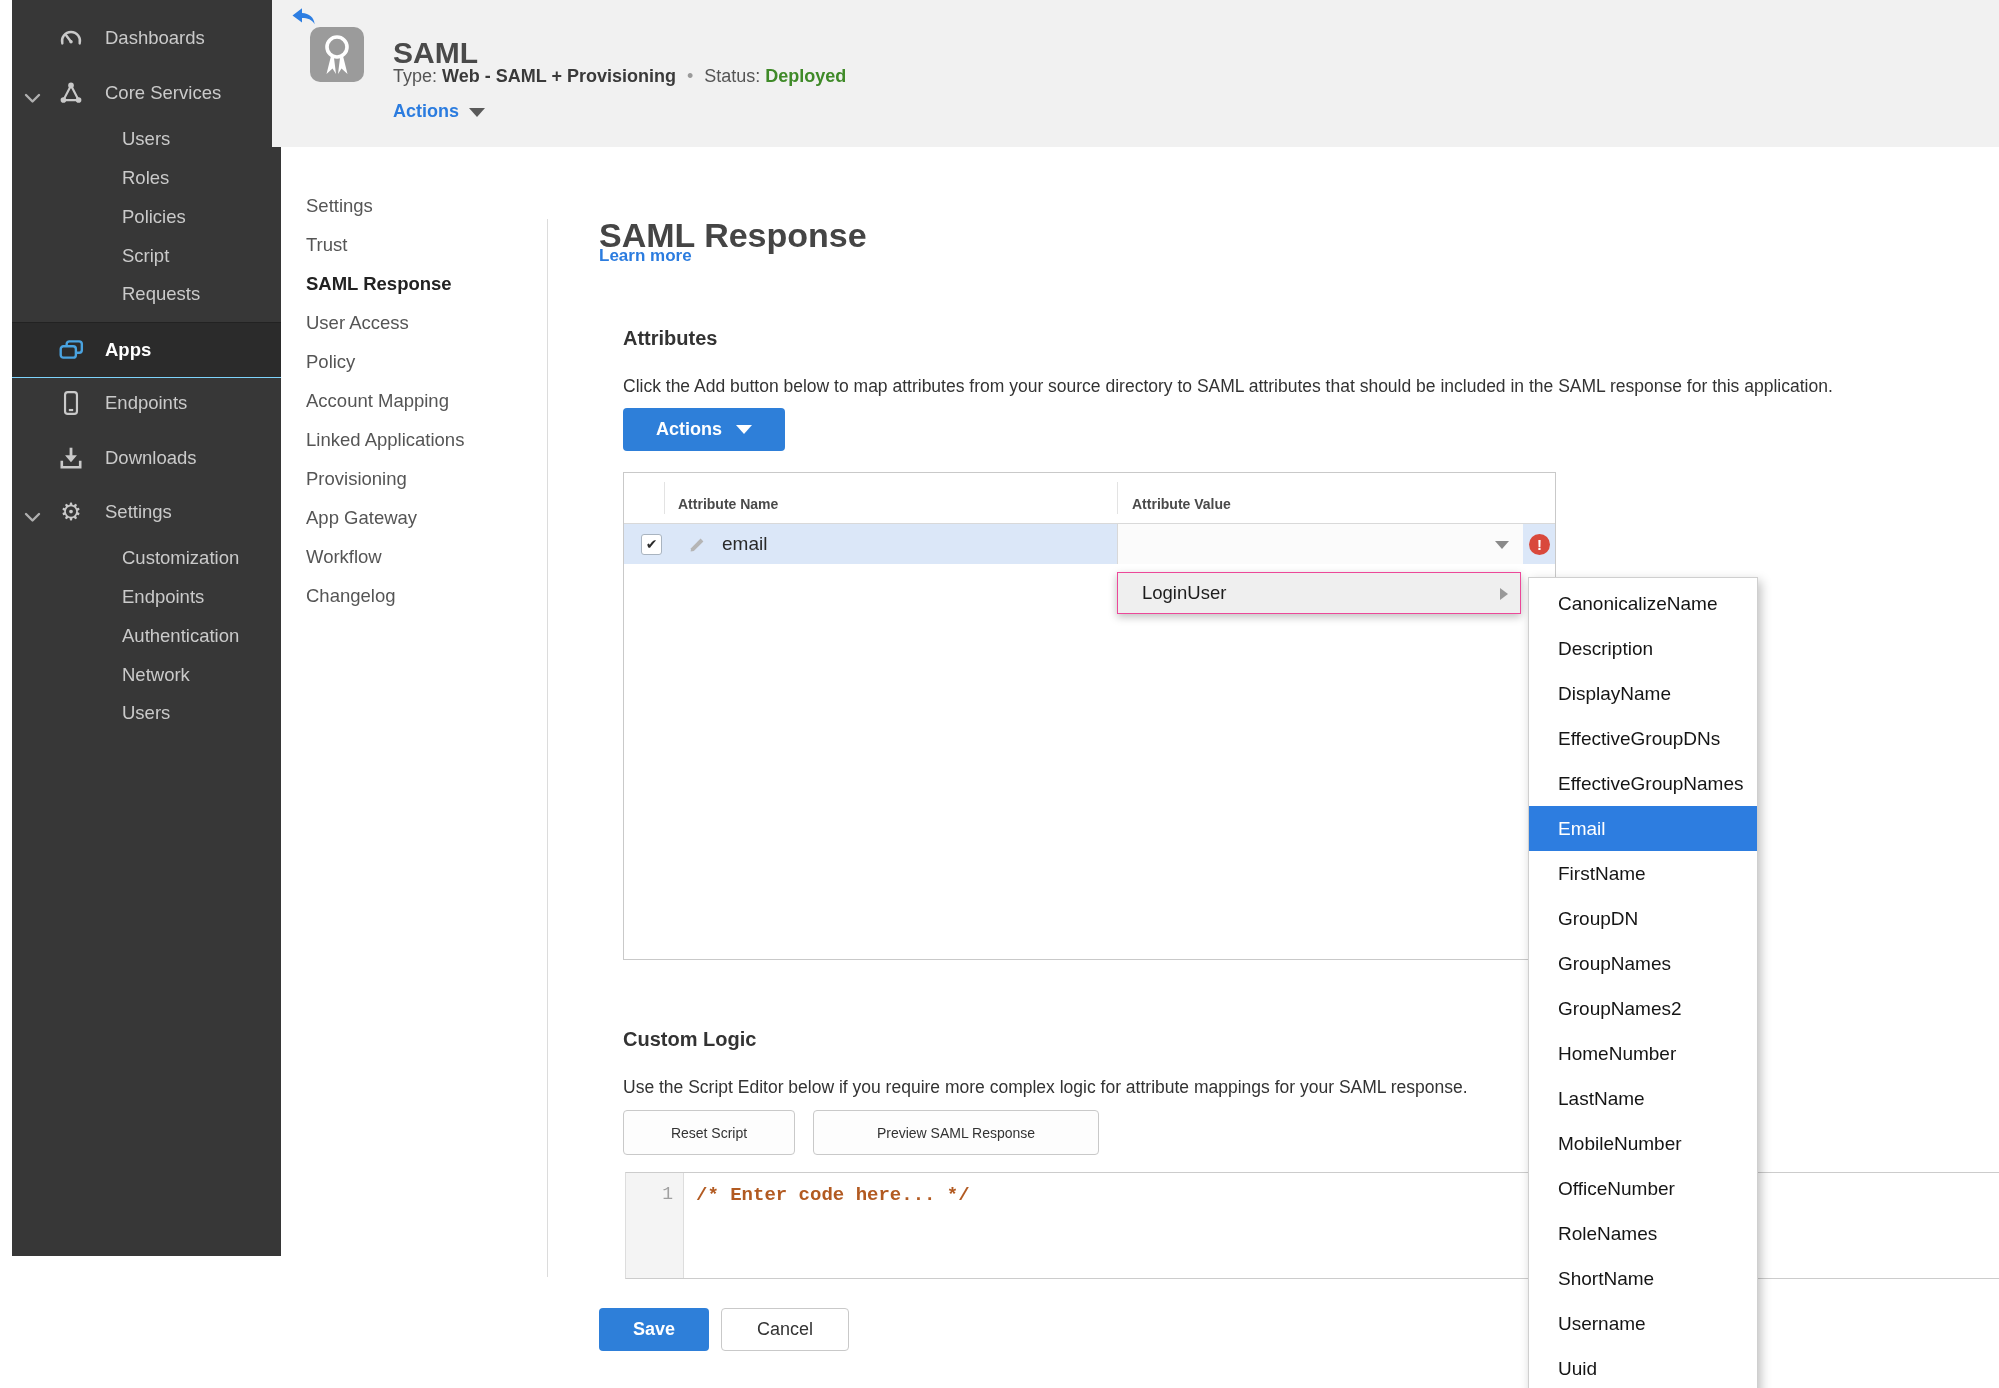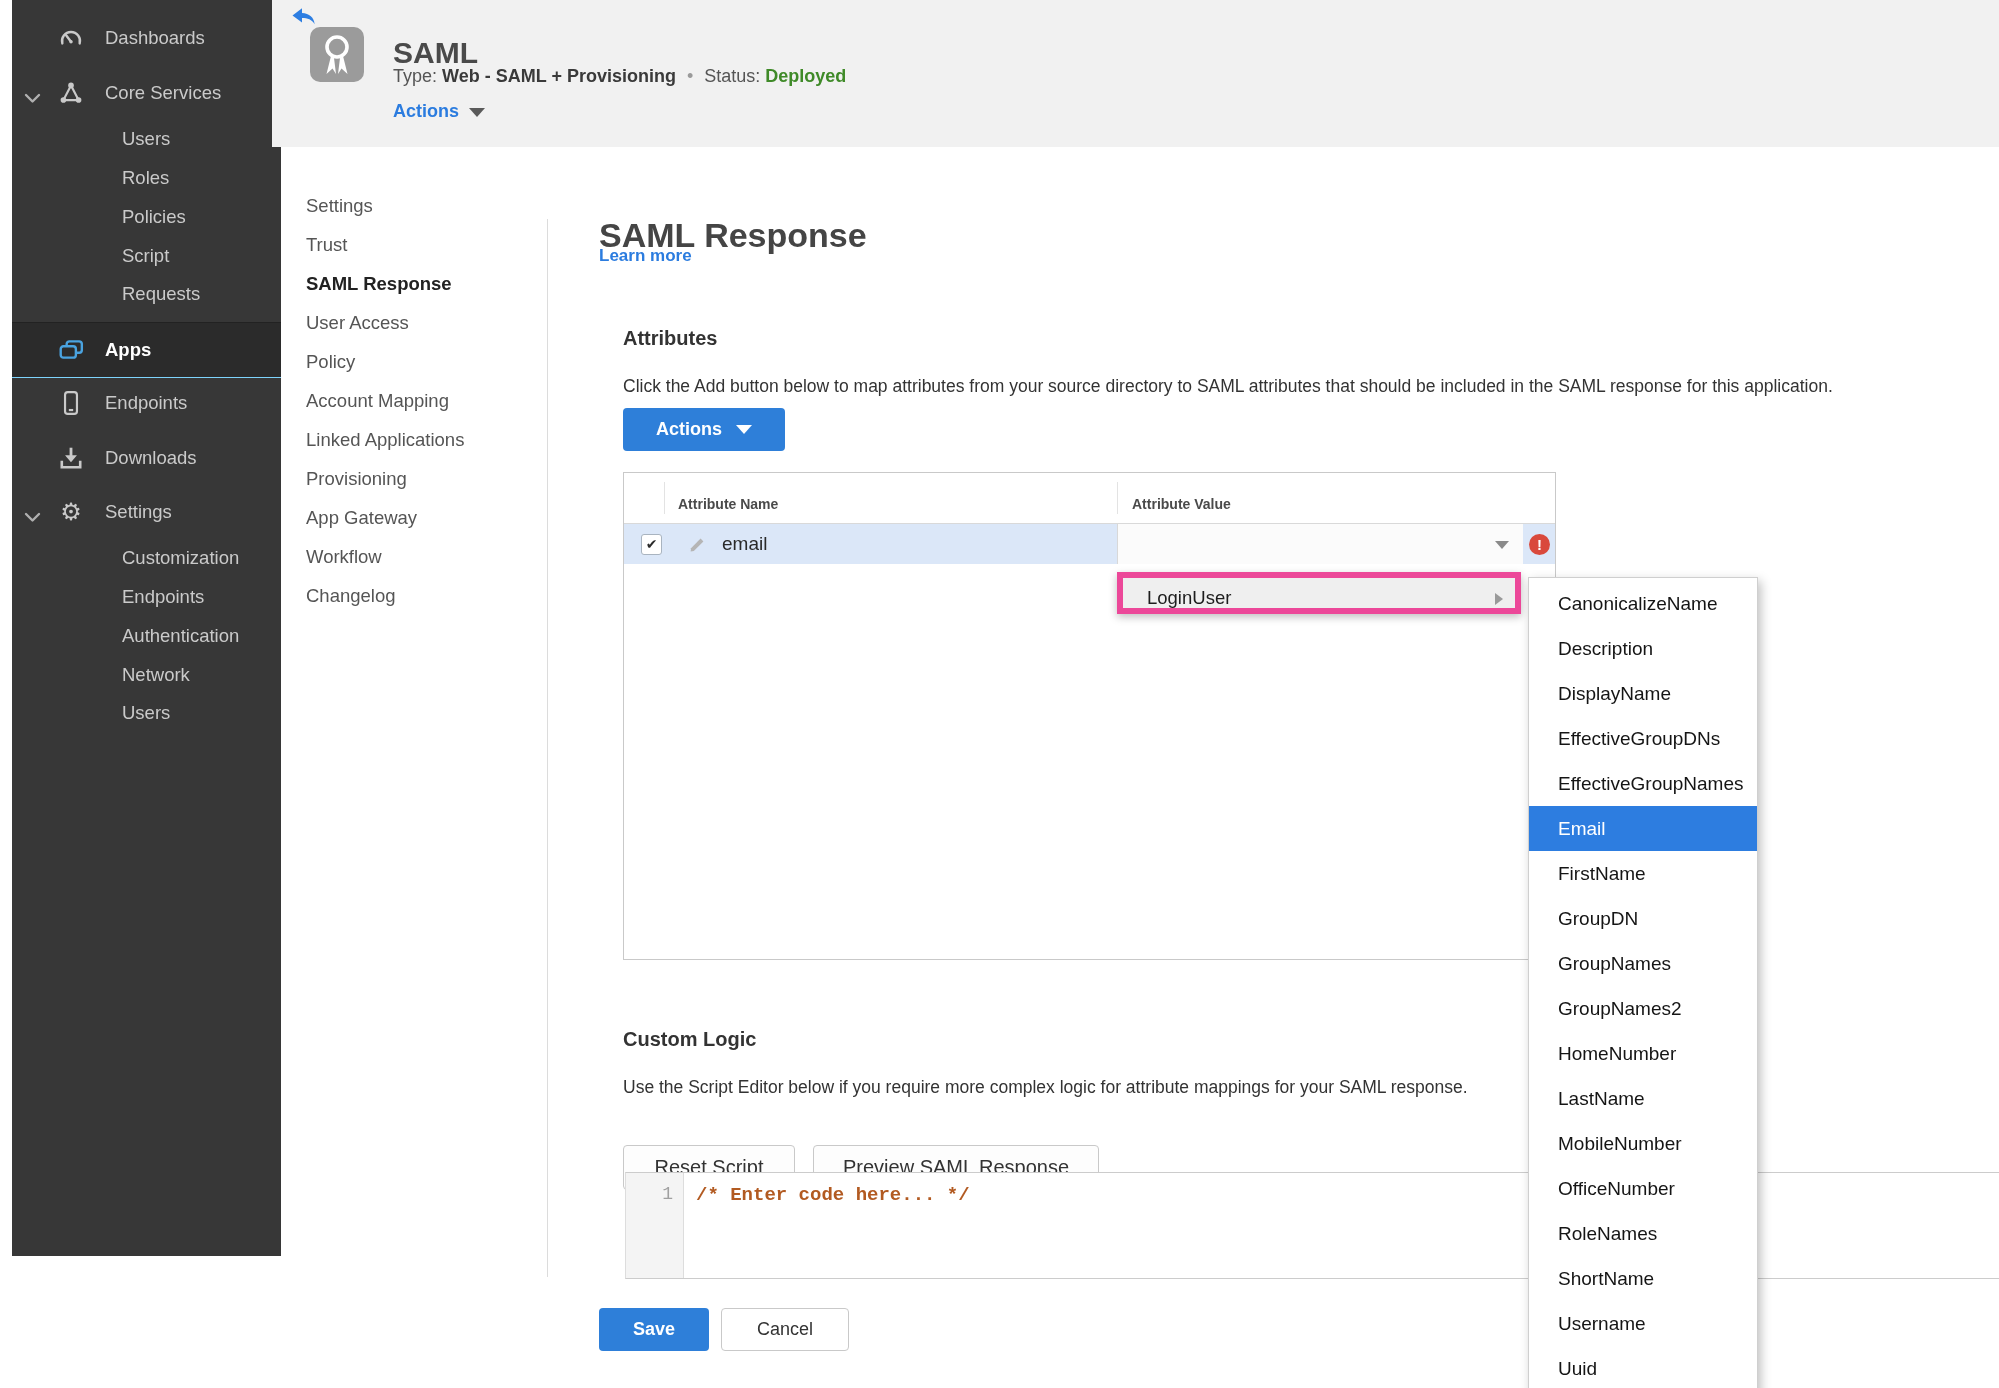--- a/index.html
+++ b/index.html
@@ -55,29 +55,29 @@
   .hsep { position:absolute; top:9px; bottom:9px; width:1px; background:#e3e3e3; }
   .trow { position:relative; height:40px; background:#dbe7f8; cursor:pointer; }
   .cbox { position:absolute; left:17px; top:10px; width:19px; height:19px; background:#fff; border:1px solid #a9b4c0; border-radius:3px; text-align:center; line-height:19px; font-size:14px; color:#2b2b2b; cursor:pointer; }
   .pencil { position:absolute; left:64px; top:10px; width:20px; height:20px; cursor:pointer; }
   .row-name { position:absolute; left:98px; line-height:40px; font-size:19px; color:#2a2a2a; }
   .value-cell { position:absolute; left:493px; top:0; width:406px; height:40px; background:#fbfbfb; border-left:1px solid #d8d8d8; box-sizing:border-box; cursor:pointer; }
   .value-caret { position:absolute; right:14px; top:17px; width:0; height:0; border-left:7px solid transparent; border-right:7px solid transparent; border-top:8px solid #8a8a8a; }
   .error-icon { position:absolute; left:905px; top:10px; width:21px; height:21px; border-radius:50%; background:#d9493c; color:#fff; font-weight:bold; font-size:15px; text-align:center; line-height:21px; }
 
   
-  .loginuser-menu { position:absolute; left:1117px; top:572px; width:404px; height:42px; background:#efefef; border:6px solid #ec4899; box-sizing:border-box; box-shadow:0 3px 8px rgba(0,0,0,0.25); z-index:5; cursor:pointer; }
+  .loginuser-menu { position:absolute; left:1117px; top:572px; width:404px; height:42px; background:#efefef; border:1px solid #ec4899; box-sizing:border-box; box-shadow:0 3px 8px rgba(0,0,0,0.25); z-index:5; cursor:pointer; }
   .loginuser-menu .mlabel { margin-left:24px; line-height:40px; font-size:18.5px; color:#1d1d1d; }
   .menu-arrow { position:absolute; right:12px; top:15px; width:0; height:0; border-top:6px solid transparent; border-bottom:6px solid transparent; border-left:8px solid #999; }
   .attr-submenu { position:absolute; left:1528px; top:577px; width:230px; height:818px; background:#fff; border:1px solid #cfcfcf; box-sizing:border-box; box-shadow:3px 4px 10px rgba(0,0,0,0.25); z-index:6; padding-top:3px; }
   .submenu-item { height:45px; line-height:45px; padding-left:29px; font-size:19px; color:#151515; cursor:pointer; white-space:nowrap; }
   .submenu-item.selected { background:#2d7de0; color:#ffffff; }
 
   
-  .ghost-btn { position:absolute; top:1110px; height:45px; background:#fdfdfd; border:1px solid #c9c9c9; border-radius:4px; box-sizing:border-box; display:flex; align-items:center; justify-content:center; font-size:20px; color:#333; cursor:pointer;margin-top:35px; }
+  .ghost-btn { position:absolute; top:1110px; height:45px; background:#fdfdfd; border:1px solid #c9c9c9; border-radius:4px; box-sizing:border-box; display:flex; align-items:center; justify-content:center; font-size:14px; color:#333; cursor:pointer; }
   .editor { position:absolute; left:625px; top:1172px; width:1374px; height:107px; background:#fff; border-top:1px solid #ccc; border-bottom:1px solid #ccc; border-left:1px solid #ddd; box-sizing:border-box; }
   .gutter { position:absolute; left:0; top:0; bottom:0; width:57px; background:#f4f4f4; border-right:1px solid #ddd; }
   .lineno { position:absolute; top:11px; right:10px; font-family:"Liberation Mono", monospace; font-size:18px; color:#a0a0a0; }
   .codeline { position:absolute; left:70px; top:11px; font-family:"Liberation Mono", monospace; font-size:19px; font-weight:bold; color:#b25a21; white-space:pre; cursor:text; }
 
   
   .save-btn { position:absolute; left:599px; top:1308px; width:110px; height:43px; background:#2e7fd9; border-radius:4px; color:#fff; font-size:18px; font-weight:bold; display:flex; align-items:center; justify-content:center; cursor:pointer; }
   .cancel-btn { position:absolute; left:721px; top:1308px; width:128px; height:43px; background:#fff; border:1px solid #c9c9c9; border-radius:4px; box-sizing:border-box; color:#333; font-size:18px; display:flex; align-items:center; justify-content:center; cursor:pointer; }
 </style>
 </head>

